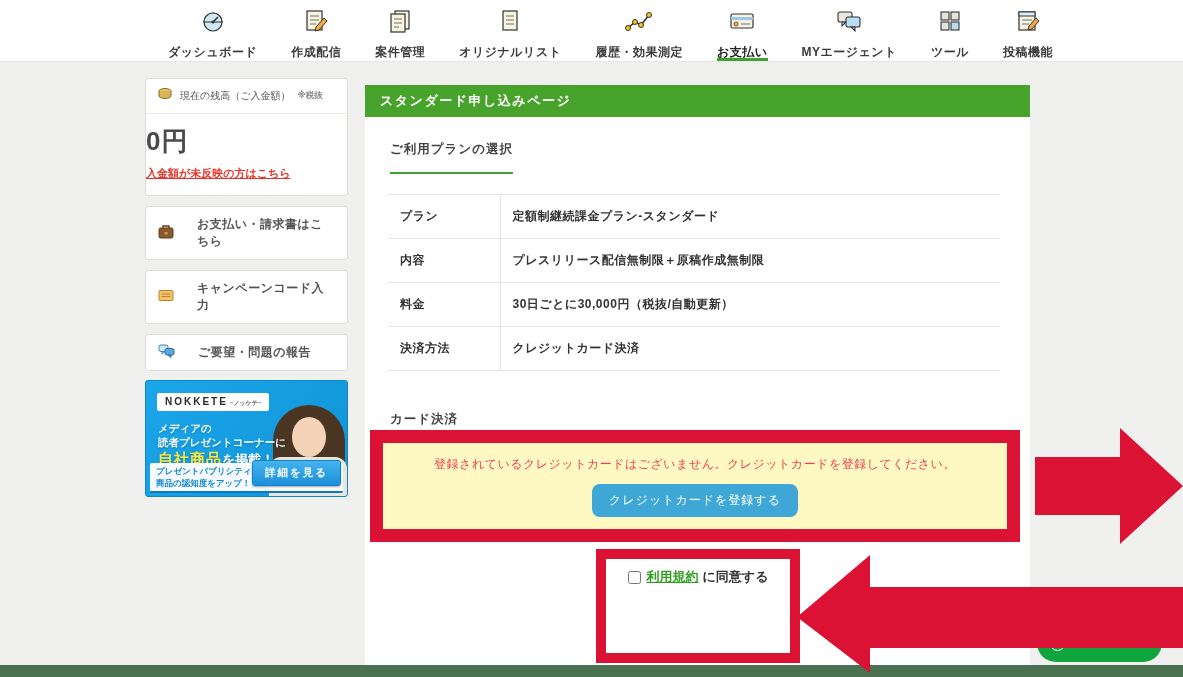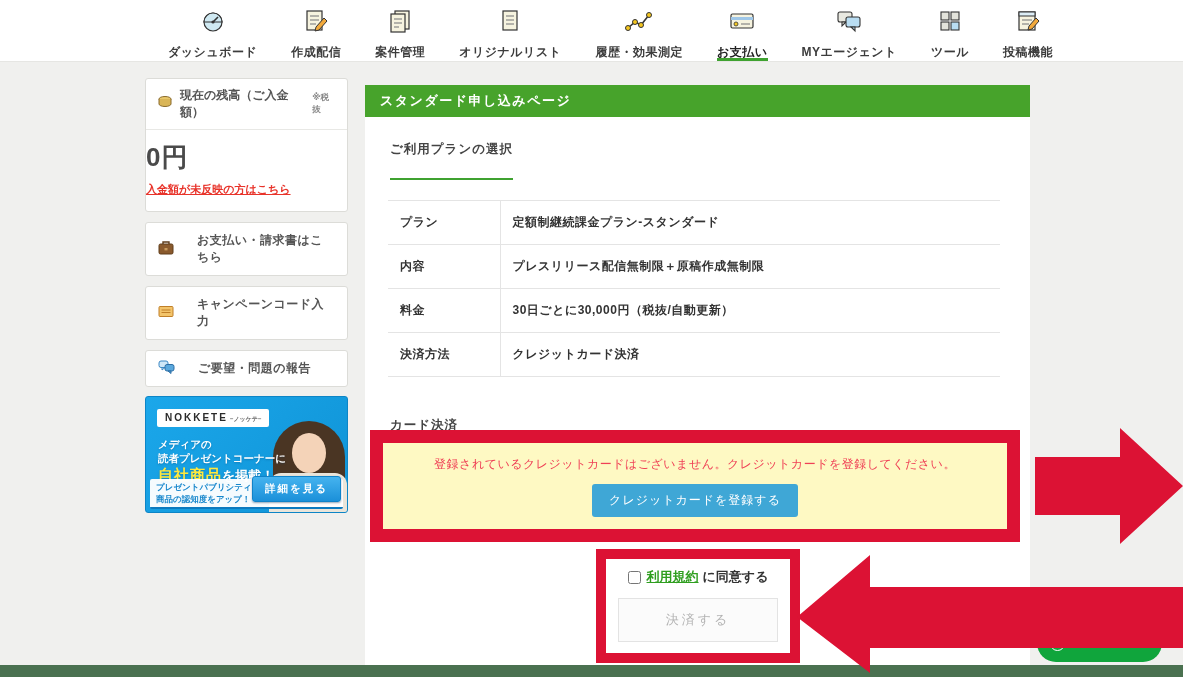--- a/index.html
+++ b/index.html
@@ -14,21 +14,21 @@
               padding-top:7px; cursor:pointer; }
   .nav-icon { height:28px; display:flex; align-items:center; justify-content:center; }
   .nav-label { margin-top:3px; font-size:12px; font-weight:bold; color:#3c3c3c; letter-spacing:.5px; white-space:nowrap; }
   .nav-item.active .nav-label { color:#222; }
   .nav-underline { position:absolute; left:0; right:0; bottom:0; height:3px; background:#3fa230; }
 
   
   .sidebar { position:absolute; left:145px; top:78px; width:203px; z-index:5; }
   .s-card { background:#fff; border:1px solid #dcdcd8; border-radius:3px; }
   .balance-head { display:flex; align-items:center; gap:7px; padding:8px 11px; border-bottom:1px solid #e8e8e5; }
-  .balance-title { font-size:12px; font-weight:bold; color:#555; }
+  .balance-title { font-size:10px; font-weight:normal; color:#555; }
   .balance-tax { font-size:8.5px; color:#888; font-weight:bold; }
   .balance-body { padding:10px 0 14px; }
   .balance-amount { font-size:26px; font-weight:bold; color:#4a4a4a; letter-spacing:1px; }
   .balance-link { display:inline-block; margin-top:7px; font-size:11px; font-weight:bold; color:#e8332a;
                   text-decoration:underline; cursor:pointer; }
   .menu-card { margin-top:10px; display:flex; align-items:center; gap:23px; padding:9px 12px;
                font-size:12px; font-weight:bold; color:#555; cursor:pointer; letter-spacing:.5px; }
 
   
   .ad { position:relative; margin-top:9px; height:117px; border-radius:3px; overflow:hidden;
@@ -53,34 +53,34 @@
   .ad-footer-line { font-size:8.5px; font-weight:bold; color:#1787cc; line-height:1.4; white-space:nowrap; }
   .ad-cta { position:absolute; right:6px; bottom:10px; z-index:5; padding:5px 12px; border-radius:3px;
             background:linear-gradient(#45b3ef,#1b90d9); border:1px solid #0f83c9; color:#fff; font-size:10.5px;
             font-weight:bold; letter-spacing:2px; box-shadow:0 1px 2px rgba(0,40,80,.4); cursor:pointer; }
 
   
   .panel { position:absolute; left:365px; top:85px; width:665px; height:580px; background:#fff; z-index:2; }
   .panel-header { height:32px; background:#47a32b; color:#fff; font-size:13px; font-weight:bold;
                   line-height:32px; padding-left:15px; letter-spacing:1.5px; }
   .section-title { display:inline-block; margin:24px 0 0 25px; font-size:12.5px; font-weight:bold; color:#444;
-                   letter-spacing:1px; padding-bottom:20px; border-bottom:2px solid #3fa230; }
+                   letter-spacing:1px; padding-bottom:14px; border-bottom:2px solid #3fa230; }
   table.plan { margin:20px 30px 0 23px; width:612px; border-collapse:collapse; border-top:1px solid #e4e4e4; }
   table.plan td { border-bottom:1px solid #e4e4e4; font-size:12px; font-weight:bold; color:#333;
                   padding:13px 10px 13px 12px; letter-spacing:.5px; }
   td.row-label { width:112px; border-right:1px solid #e4e4e4; }
   .card-title-wrap { display:block; margin-top:38px; }
   .card-title-wrap .section-title { margin-top:0; }
 
   
   .alert-frame { position:absolute; left:370px; top:430px; width:650px; height:112px; border:13px solid #dc1234;
                  background:#fef9c3; z-index:6; }
   .alert-inner { height:100%; display:flex; flex-direction:column; align-items:center; justify-content:center; gap:11px; }
   .alert-msg { font-size:12px; color:#ef4056; letter-spacing:.5px; }
-  .register-btn { background:#3fa7d6; color:#fff; border:none; border-radius:3px; font-size:12px;
+  .register-btn { background:#3fa7d6; color:#fff; border:none; border-radius:8px; font-size:12px;
                   padding:8px 17px; letter-spacing:1px; cursor:pointer; font-family:Liberation Sans, sans-serif; }
   .agree-frame { position:absolute; left:596px; top:549px; width:204px; height:114px; border:10px solid #dc1234;
                  background:#fff; z-index:6; text-align:center; padding-top:9px; }
   .agree-row { display:flex; align-items:center; justify-content:center; gap:4px; font-size:13px; color:#333; font-weight:bold; }
   .agree-row input { width:13px; height:13px; margin-right:2px; }
   .terms-link { color:#2f9e1f; text-decoration:underline; cursor:pointer; }
   .pay-btn { display:block; margin:12px auto 0; width:160px; height:44px; background:#fbfbfb; border:1px solid #e3e3e3;
              color:#b3b3b3; font-size:13px; letter-spacing:3px; cursor:pointer; font-family:inherit; }
 
   
@@ -324,21 +324,20 @@
       <button class="register-btn">クレジットカードを登録する</button>
     </div>
   </div>
 
   <div class="agree-frame">
     <div class="agree-row">
       <input type="checkbox" style="">
       <a class="terms-link">利用規約</a>
       <span>に同意する</span>
     </div>
-    <button class="pay-btn">決済する</button>
   </div>
 
   <div class="arrow-right"></div>
   <div class="arrow-left"></div>
 
   <div class="support-pill">
     <span class="support-q">?</span>
     <span class="support-label"></span>
   </div>
 

